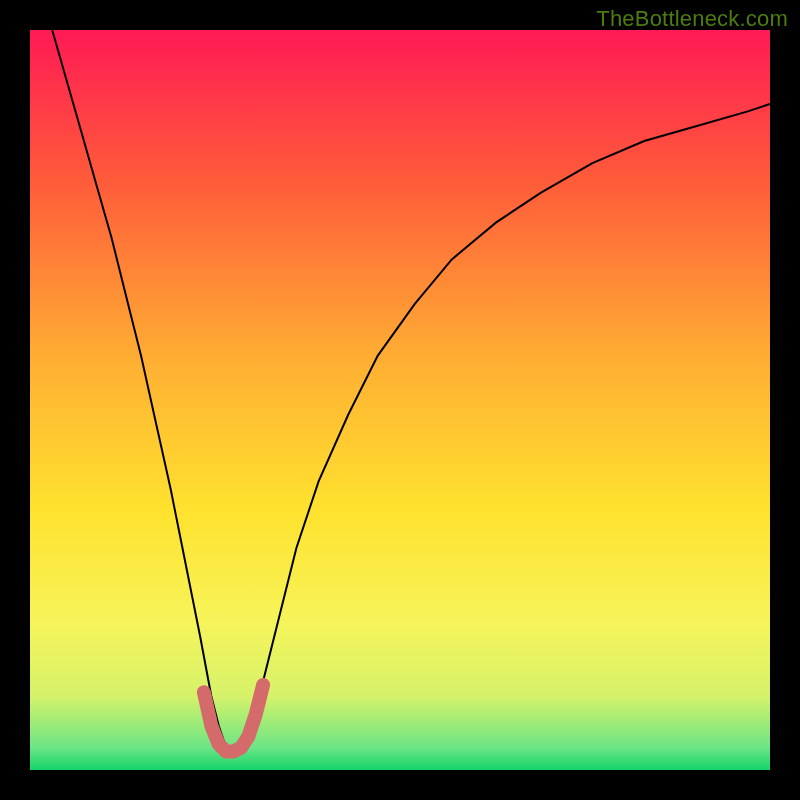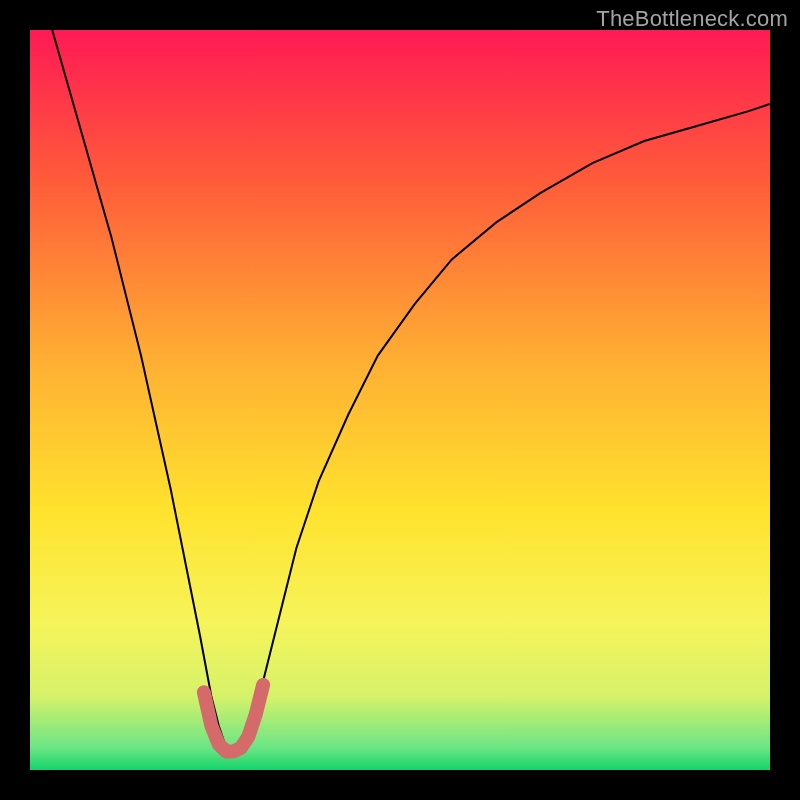--- a/index.html
+++ b/index.html
@@ -21,21 +21,21 @@
     left: 30px;
     top: 30px;
     width: 740px;
     height: 740px;
     overflow: hidden;
   }
   .watermark {
     position: absolute;
     top: 6px;
     right: 12px;
-    color: #a3a3a3;
+    color: #4d7c0f;
     font-size: 22px;
     font-weight: 500;
     letter-spacing: 0.2px;
     user-select: none;
   }
   svg { display: block; }
 </style>
 </head>
 <body>
 

